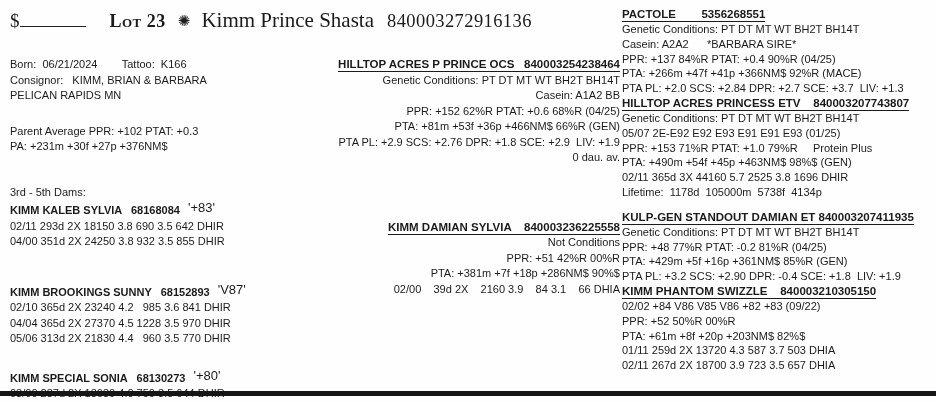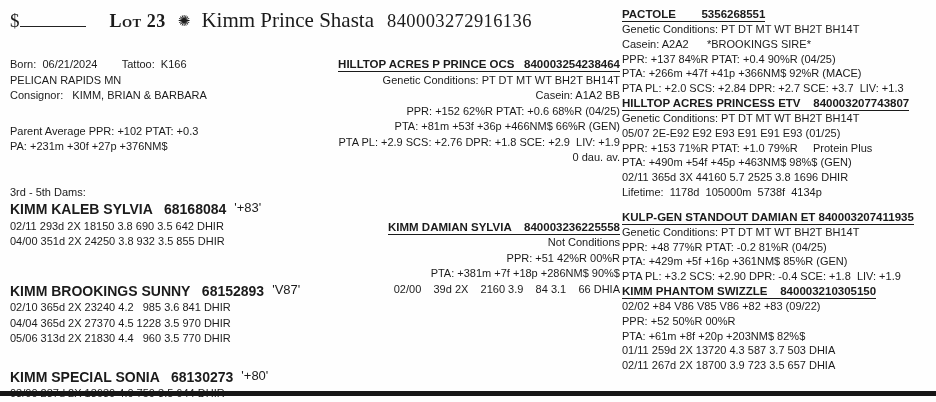--- a/index.html
+++ b/index.html
@@ -24,21 +24,21 @@
   .col { position:absolute; top:57px; }
   .col-left  { left:10px;  width:302px; }
   .col-mid   { left:318px; width:302px;text-align:right; }
   .col-right { left:622px; top:7px; width:312px; }
   .line { font-size:11px; line-height:15.5px; white-space:pre-wrap; }
   .col-right .line { line-height:14.8px; }
   .title {
     font-weight:bold; font-size:11.5px;
     border-bottom:1.5px solid #1b1b1b; display:inline-block; line-height:13px;
   }
-  .bold { font-weight:bold; font-size:14px; }
+  .bold { font-weight:bold; font-size:11px; }
   .score { font-size:13px; vertical-align:2px; margin-left:8px; }
   
   .block-pa { margin-top:20px; }
   .dams-label { margin-top:30px; }
   .dam-block { margin-top:32px; }
   .dams-list > div:nth-of-type(1) { margin-top:0; }
   .dams-list > div:nth-of-type(3) { margin-top:21px; }
   
   .ped-dam { margin-top:54px; }
   
@@ -57,22 +57,22 @@
     <span class="lot">Lot 23</span>
     <span class="star">✺</span>
     <span class="animal">Kimm Prince Shasta</span>
     <span class="reg">840003272916136</span>
   </div>
 
   <div class="col col-left">
     <div>
 
     <div class="line">Born:  06/21/2024        Tattoo:  K166</div>
+        <div class="line">Consignor:   KIMM, BRIAN &amp; BARBARA</div>
         <div class="line">PELICAN RAPIDS MN</div>
-        <div class="line">Consignor:   KIMM, BRIAN &amp; BARBARA</div>
       </div>
     <div class="block-pa">
 
     <div class="line">Parent Average PPR: +102 PTAT: +0.3</div>
         <div class="line">PA: +231m +30f +27p +376NM$</div>
       </div>
     <div class="line dams-label">3rd - 5th Dams:</div>
     <div class="dams-list">
 
         <div class="dam-block">
@@ -129,21 +129,21 @@
     </div>
   </div>
 
   <div class="col col-right">
 
       <div>
         <div class="line"><span class="title">PACTOLE        5356268551</span></div>
         <div>
 
         <div class="line">Genetic Conditions: PT DT MT WT BH2T BH14T</div>
-          <div class="line">Casein: A2A2      *BROOKINGS SIRE*</div>
+          <div class="line">Casein: A2A2      *BARBARA SIRE*</div>
           <div class="line">PPR: +137 84%R PTAT: +0.4 90%R (04/25)</div>
           <div class="line">PTA: +266m +47f +41p +366NM$ 92%R (MACE)</div>
           <div class="line">PTA PL: +2.0 SCS: +2.84 DPR: +2.7 SCE: +3.7  LIV: +1.3</div>
         </div>
       </div>
 
       <div>
         <div class="line"><span class="title">HILLTOP ACRES PRINCESS ETV    840003207743807</span></div>
         <div>
 

